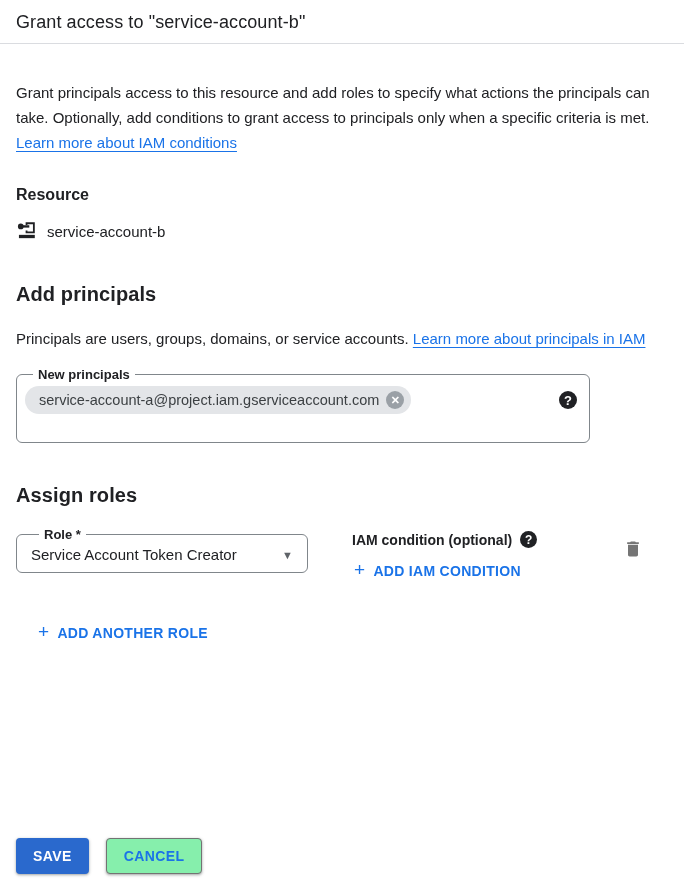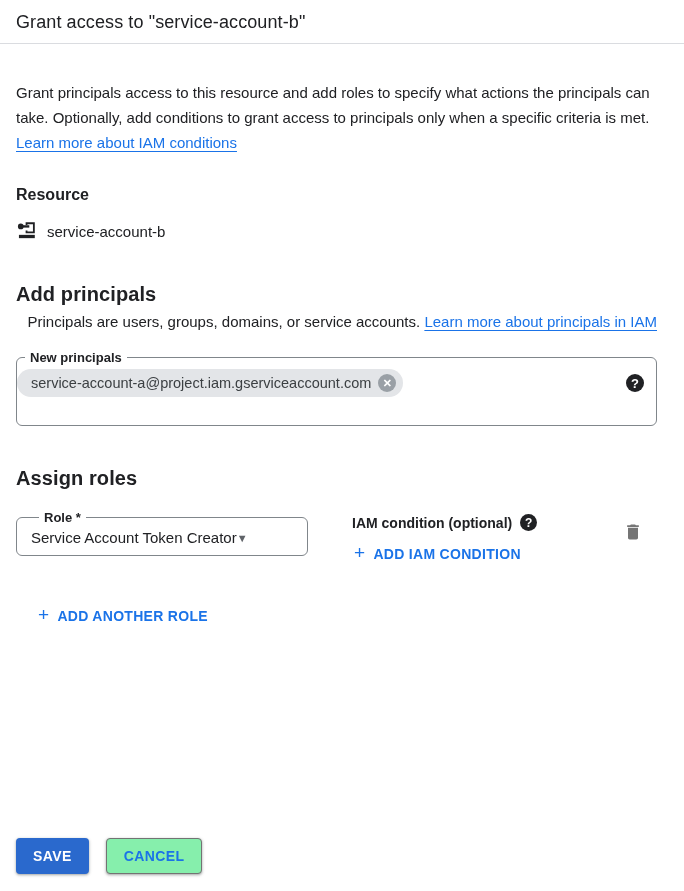--- a/index.html
+++ b/index.html
@@ -55,41 +55,41 @@
   }
   .resource-row .res-name { font-size: 15px; color: #202124; }
 
   .section-heading-lg {
     margin-top: 41px;
     font-size: 20px;
     font-weight: 700;
     color: #202124;
     letter-spacing: 0.1px;
   }
-  .section-desc { margin-top: 3px; text-align: right; }
+  .section-desc { margin-top: 20px; }
 
   
   fieldset.outlined {
     border: 1px solid #80868b;
     border-radius: 6px;
     background: #fff;
   }
   fieldset.outlined legend {
     margin-left: 8px;
     padding: 0 5px;
     font-size: 13px;
     font-weight: 700;
     color: #202124;
     line-height: 15px;
   }
 
   .principals-field {
     margin-top: 16px;
-    width: 641px;
-    padding: 4px 12px 28px 0;
+    width: 574px;
+    padding: 4px 12px 28px 8px;
     position: relative;
     cursor: text;
   }
   .chip-row { display: flex; align-items: center; justify-content: space-between; }
   .chip {
     display: inline-flex;
     align-items: center;
     gap: 7px;
     background: #e3e5e8;
     border-radius: 15px;
@@ -134,21 +134,21 @@
     column-gap: 36px;
   }
   .role-field {
     width: 292px;
     padding: 2px 12px 9px 14px;
     cursor: pointer;
   }
   .role-value-line {
     display: flex;
     align-items: center;
-    justify-content: flex-start;
+    justify-content: space-between;
     margin-top: 2px;
   }
   .role-value { font-size: 15px; color: #202124; }
   .dropdown-arrow { font-size: 11px; color: #5f6368; margin-right: 2px; }
   .role-helper {
     margin: 9px 0 0 14px;
     width: 286px;
     font-size: 13.5px;
     line-height: 19px;
     color: #5f6368;

